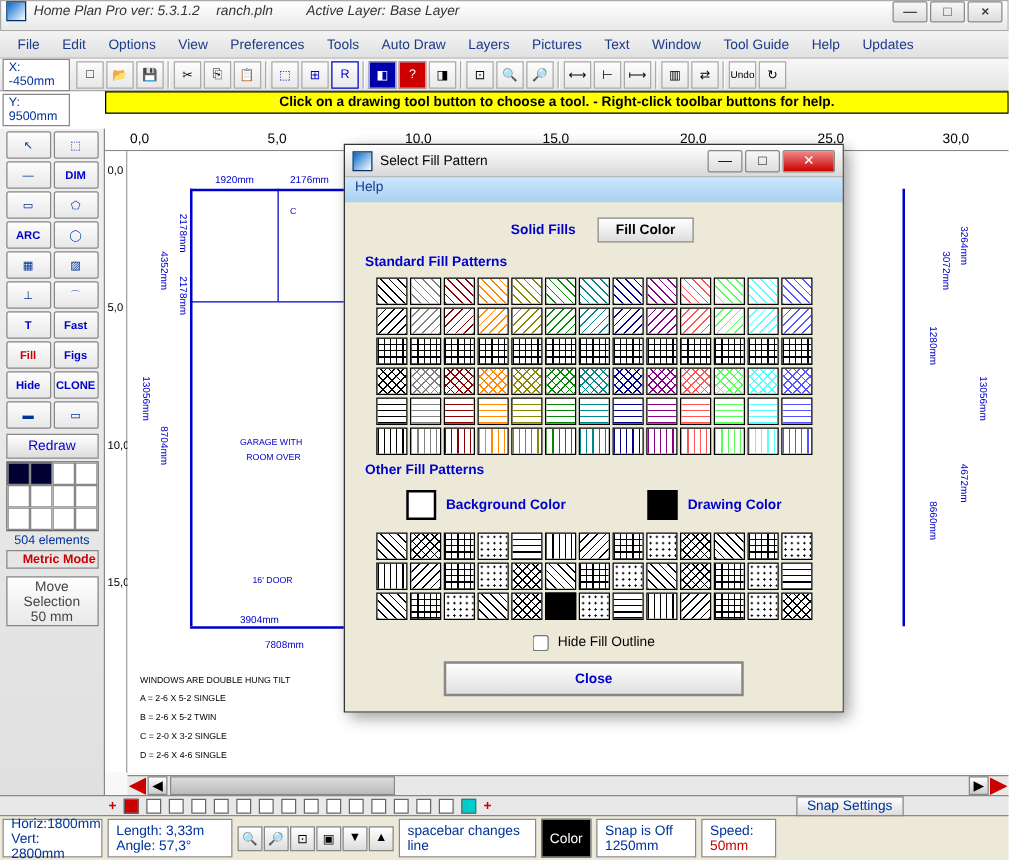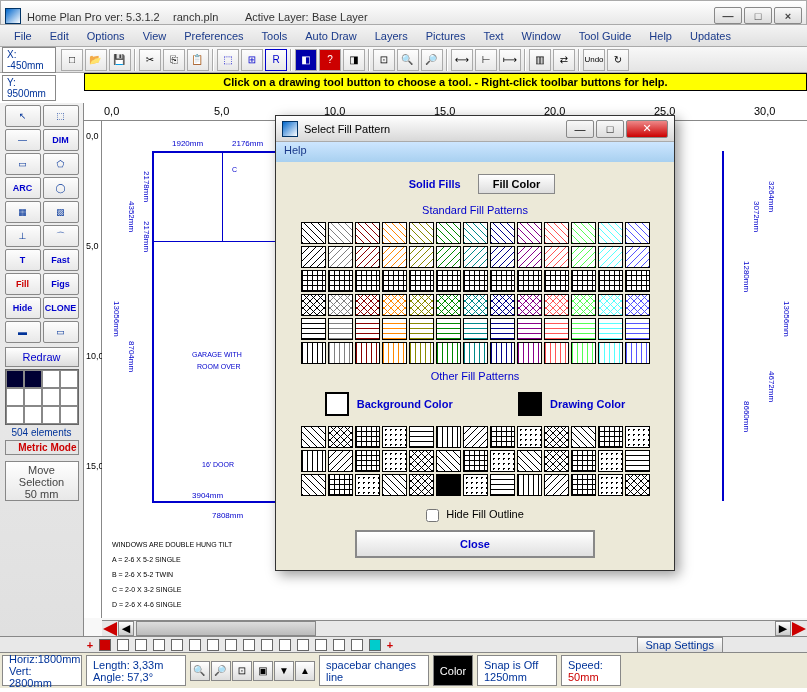--- a/index.html
+++ b/index.html
@@ -1,19 +1,19 @@
 <!DOCTYPE html>
 <html><head>
 <meta charset="utf-8">
 <style>
 * { box-sizing: border-box; margin: 0; padding: 0; font-family: Tahoma, Arial, sans-serif; font-size: 11px; }
 body { background: #fff; width: 807px; height: 692px; overflow: hidden; position: relative; }
 
 
-.title-bar { height: 25px; background: linear-gradient(#fff,#e8e8e8); border: 1px solid #aaa; display: flex; align-items: flex-end; padding: 0 4px; }
+.title-bar { height: 25px; background: linear-gradient(#fff,#e8e8e8); border: 1px solid #aaa; display: flex; align-items: flex-start; padding: 0 4px; font-style: italic; }
 .title-bar .icon { width: 16px; height: 16px; background: linear-gradient(135deg,#0066cc,#fff); margin-right: 6px; border:1px solid #003366; }
 .title-bar .title { font-size: 12px; color: #333; }
 .title-bar .spacer { flex: 1; }
 .win-btns { display: flex; gap: 2px; }
 .win-btn { width: 28px; height: 17px; border: 1px solid #888; background: linear-gradient(#f8f8f8,#ddd); border-radius: 2px; display:flex; align-items:center; justify-content:center; color:#444; font-weight:bold; cursor:pointer; }
 
 
 .menu-bar { height: 22px; background: linear-gradient(#f4f4f4,#e0e0e0); border-bottom: 1px solid #aaa; display: flex; align-items: center; padding: 0 6px; gap: 2px; }
 .menu-item { padding: 2px 8px; color: #1a3a8a; cursor: pointer; }
 
@@ -62,21 +62,21 @@
 .dlg-title { height:26px; background:linear-gradient(#fff,#d8d8d8); display:flex; align-items:center; padding:0 6px; border-bottom:1px solid #aaa; }
 .dlg-title .icon { width:16px; height:16px; background:linear-gradient(135deg,#0066cc,#fff); border:1px solid #003366; margin-right:6px; }
 .dlg-title .btns { margin-left:auto; display:flex; gap:2px; }
 .dlg-title .dbtn { width:28px; height:18px; border:1px solid #888; background:linear-gradient(#f8f8f8,#ddd); border-radius:2px; display:flex; align-items:center; justify-content:center; cursor:pointer; }
 .dlg-title .dbtn.close { background:linear-gradient(#e88,#c00); color:#fff; width:42px; }
 .dlg-menu { height:20px; background:linear-gradient(#cde6ff,#a8d0f0); padding:2px 8px; color:#1a3a8a; }
 .dlg-body { padding:8px 16px 12px; background:#ece9d8; }
 .dlg-tabs { text-align:center; margin:4px 0 10px; }
 .dlg-tab { display:inline-block; padding:3px 14px; font-weight:bold; color:#0000cc; cursor:pointer; }
 .dlg-tab.btn { border:1px solid #888; background:linear-gradient(#fff,#ddd); color:#000; }
-.section-title { text-align:center; color:#0000cc; font-weight:normal; margin:6px 0; }
+.section-title { color:#0000cc; font-weight:bold; margin:6px 0; }
 .pattern-grid { display:grid; grid-template-columns: repeat(13, 25px); gap:2px; justify-content:center; }
 .pattern-grid.other { grid-template-columns: repeat(13, 25px); }
 .swatch { width:25px; height:22px; border:1px solid #000; background:#fff; cursor:pointer; position:relative; overflow:hidden; }
 .sw-diag::before { content:''; position:absolute; inset:0; background: repeating-linear-gradient(45deg, var(--c,#000) 0 1px, transparent 1px 5px); }
 .sw-diag2::before { content:''; position:absolute; inset:0; background: repeating-linear-gradient(-45deg, var(--c,#000) 0 1px, transparent 1px 5px); }
 .sw-cross::before { content:''; position:absolute; inset:0; background: repeating-linear-gradient(45deg, var(--c,#000) 0 1px, transparent 1px 5px), repeating-linear-gradient(-45deg, var(--c,#000) 0 1px, transparent 1px 5px); }
 .sw-horiz::before { content:''; position:absolute; inset:0; background: repeating-linear-gradient(0deg, var(--c,#000) 0 1px, transparent 1px 5px); }
 .sw-vert::before { content:''; position:absolute; inset:0; background: repeating-linear-gradient(90deg, var(--c,#000) 0 1px, transparent 1px 5px); }
 .sw-dots::before { content:''; position:absolute; inset:0; background-image: radial-gradient(#000 1px, transparent 1px); background-size:5px 5px; }
 .sw-grid::before { content:''; position:absolute; inset:0; background: repeating-linear-gradient(0deg,#000 0 1px,transparent 1px 5px), repeating-linear-gradient(90deg,#000 0 1px,transparent 1px 5px); }

